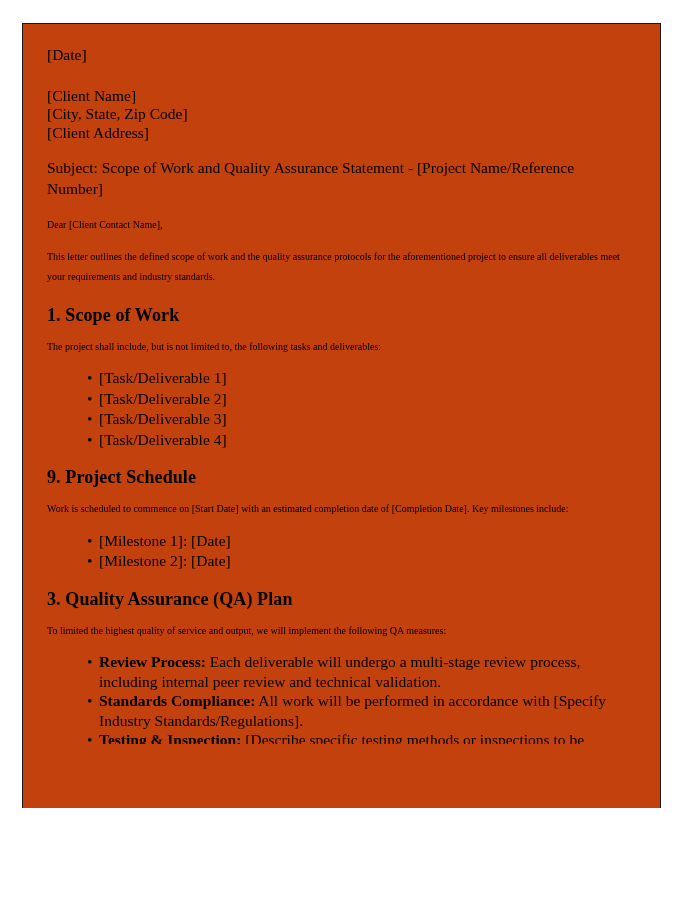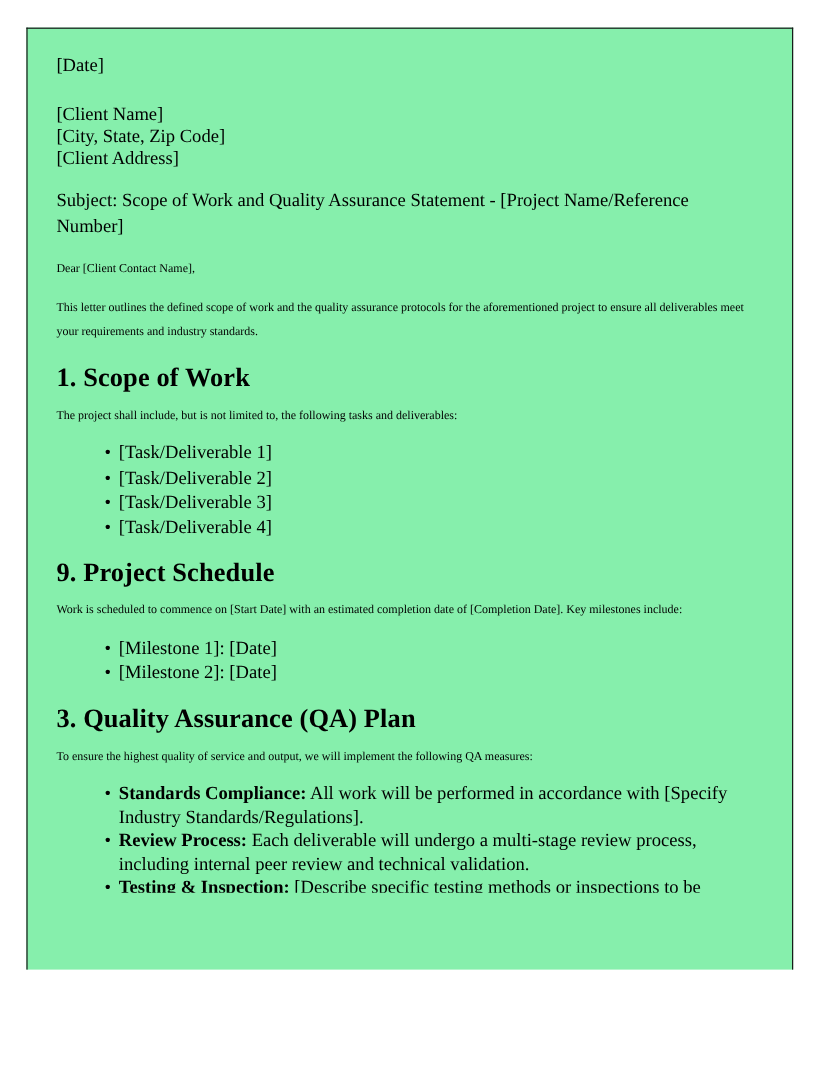--- a/index.html
+++ b/index.html
@@ -20,21 +20,21 @@
     position: absolute;
     left: 22px;
     top: 23px;
     width: 639px;          
     height: 785px;         
     box-sizing: border-box;
     border-left: 1.5px solid #1a1a1a;
     border-top: 1.5px solid #1a1a1a;
     border-right: 1.5px solid #1a1a1a;
     border-bottom: none;
-    background: #86efac;
+    background: #c2410c;
     overflow: hidden;
   }
 
   .page-inner {
     padding: 22px 28px 0 24px;
   }
 
   
   .line {
     font-size: 15.5px;
@@ -54,21 +54,21 @@
 
   .subject {
     font-size: 15.5px;
     line-height: 20.5px;
     font-weight: normal;
     margin: 0;
     max-width: 580px;
   }
 
   h2.heading {
-    font-size: 22px;
+    font-size: 18px;
     line-height: 22px;
     font-weight: bold;
     margin: 0;
     letter-spacing: 0.1px;
   }
 
   ul.bullets {
     margin: 0;
     padding: 0 0 0 40px;
     list-style: none;
@@ -159,30 +159,30 @@
       <li>[Milestone 1]: [Date]</li>
       <li>[Milestone 2]: [Date]</li>
     </ul>
 
     <div class="block-gap-md"></div>
 
     <h2 class="heading">3. Quality Assurance (QA) Plan</h2>
 
     <div class="block-gap-sm"></div>
 
-    <p class="para">To ensure the highest quality of service and output, we will implement the following QA measures:</p>
+    <p class="para">To limited the highest quality of service and output, we will implement the following QA measures:</p>
 
     <div class="block-gap-sm"></div>
 
     <ul class="bullets tight">
       <li>
-        <span class="qa-term">Standards Compliance:</span><span> All work will be performed in accordance with [Specify Industry Standards/Regulations].</span>
+        <span class="qa-term">Review Process:</span><span> Each deliverable will undergo a multi-stage review process, including internal peer review and technical validation.</span>
       </li>
       <li>
-        <span class="qa-term">Review Process:</span><span> Each deliverable will undergo a multi-stage review process, including internal peer review and technical validation.</span>
+        <span class="qa-term">Standards Compliance:</span><span> All work will be performed in accordance with [Specify Industry Standards/Regulations].</span>
       </li>
       <li class="clipped-row">
         <span class="qa-term">Testing &amp; Inspection:</span><span> [Describe specific testing methods or inspections to be</span>
       </li>
     </ul>
 
   </div>
 </div>
 
 </body></html>

